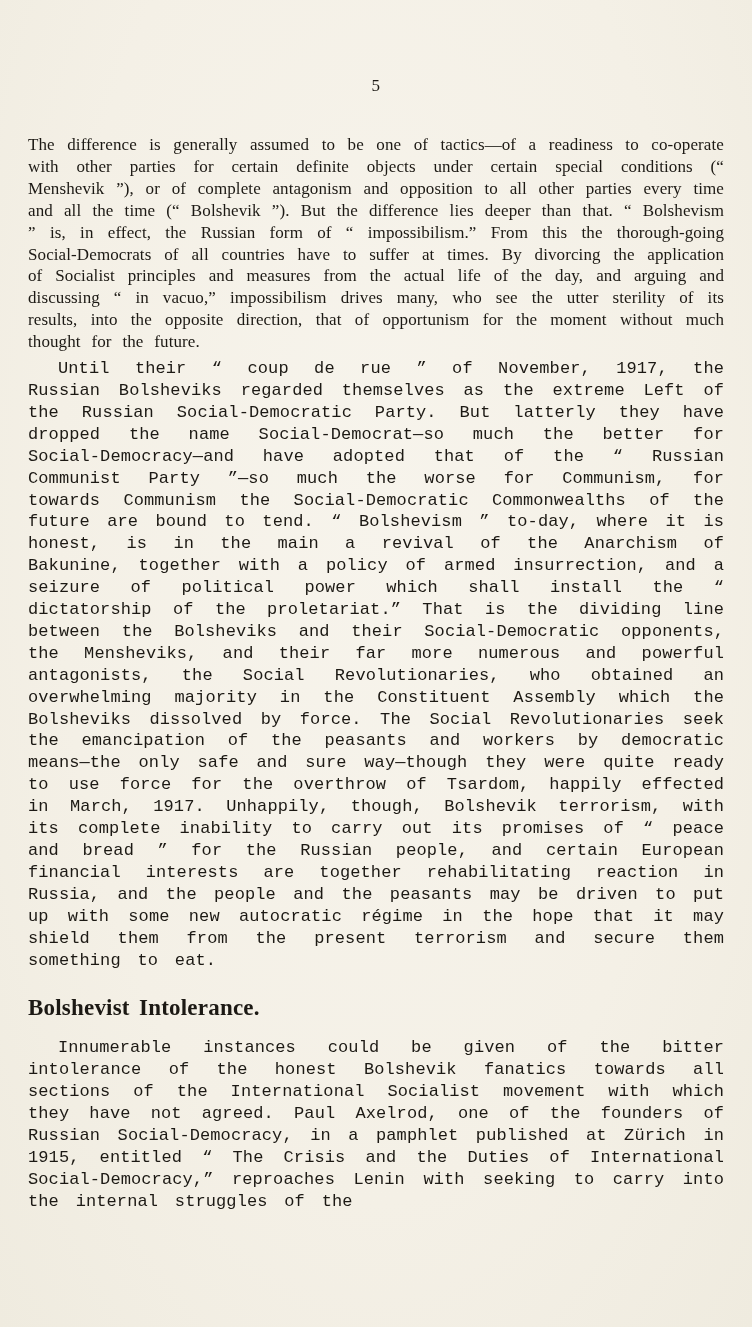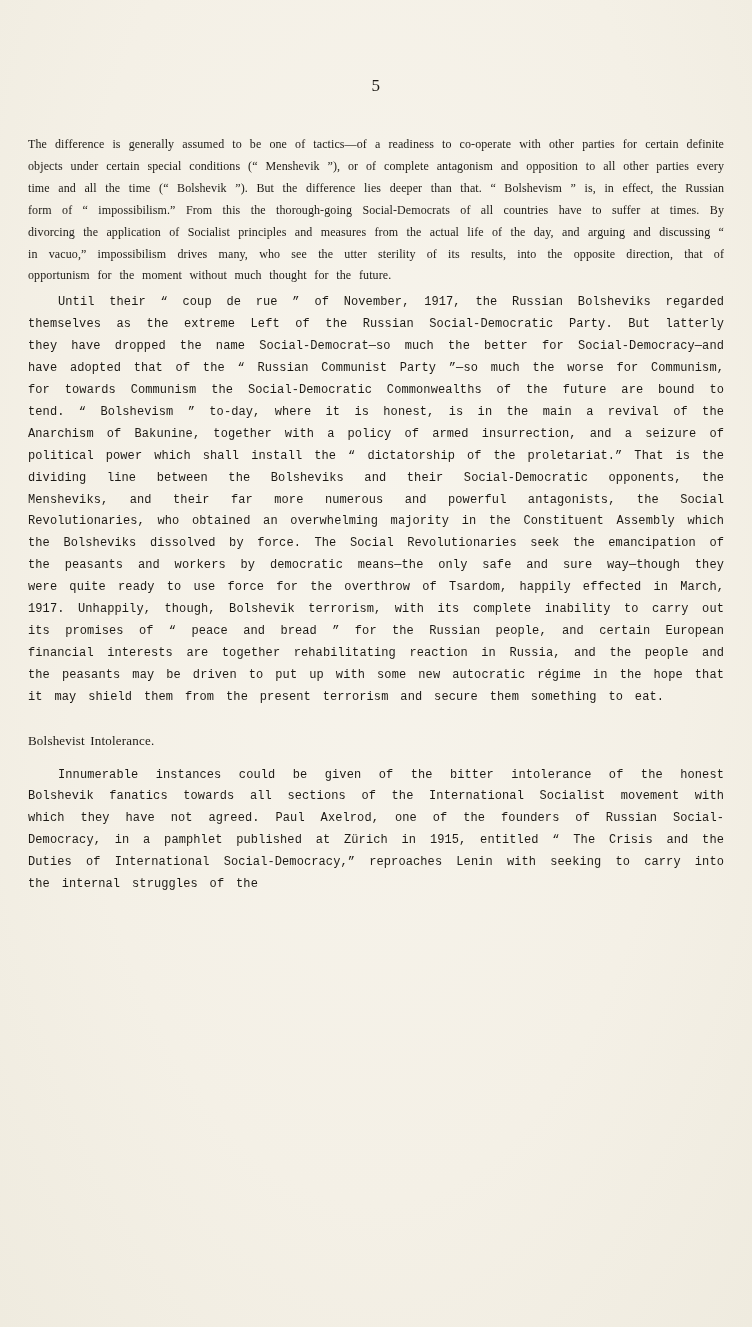--- a/index.html
+++ b/index.html
@@ -23,33 +23,33 @@
       #f7f4ec 0%, #f4f0e6 60%, #efebdf 100%);
   }
   .page-number {
     text-align: center;
     font-size: 17px;
     letter-spacing: 0.5px;
     margin: 0 0 38px 0;
   }
   .body-text p {
     margin: 0 0 5px 0;
-    font-size: 12px;
+    font-size: 17px;
     line-height: 21.9px;
     text-align: justify;
     word-spacing: 0.38em;
     letter-spacing: 0.1px;
   }
   .body-text p.indent {
     text-indent: 30px;
     font-family: Liberation Mono, monospace;
   }
   h2.section-heading {
-    font-size: 13px;
-    font-weight: normal;
+    font-size: 23px;
+    font-weight: bold;
     letter-spacing: 0.2px;
     word-spacing: 0.15em;
     margin: 24px 0 16px 0;
   }
 </style>
 </head>
 <body>
 
 <div class="page">
   <div class="page-number">5</div>

